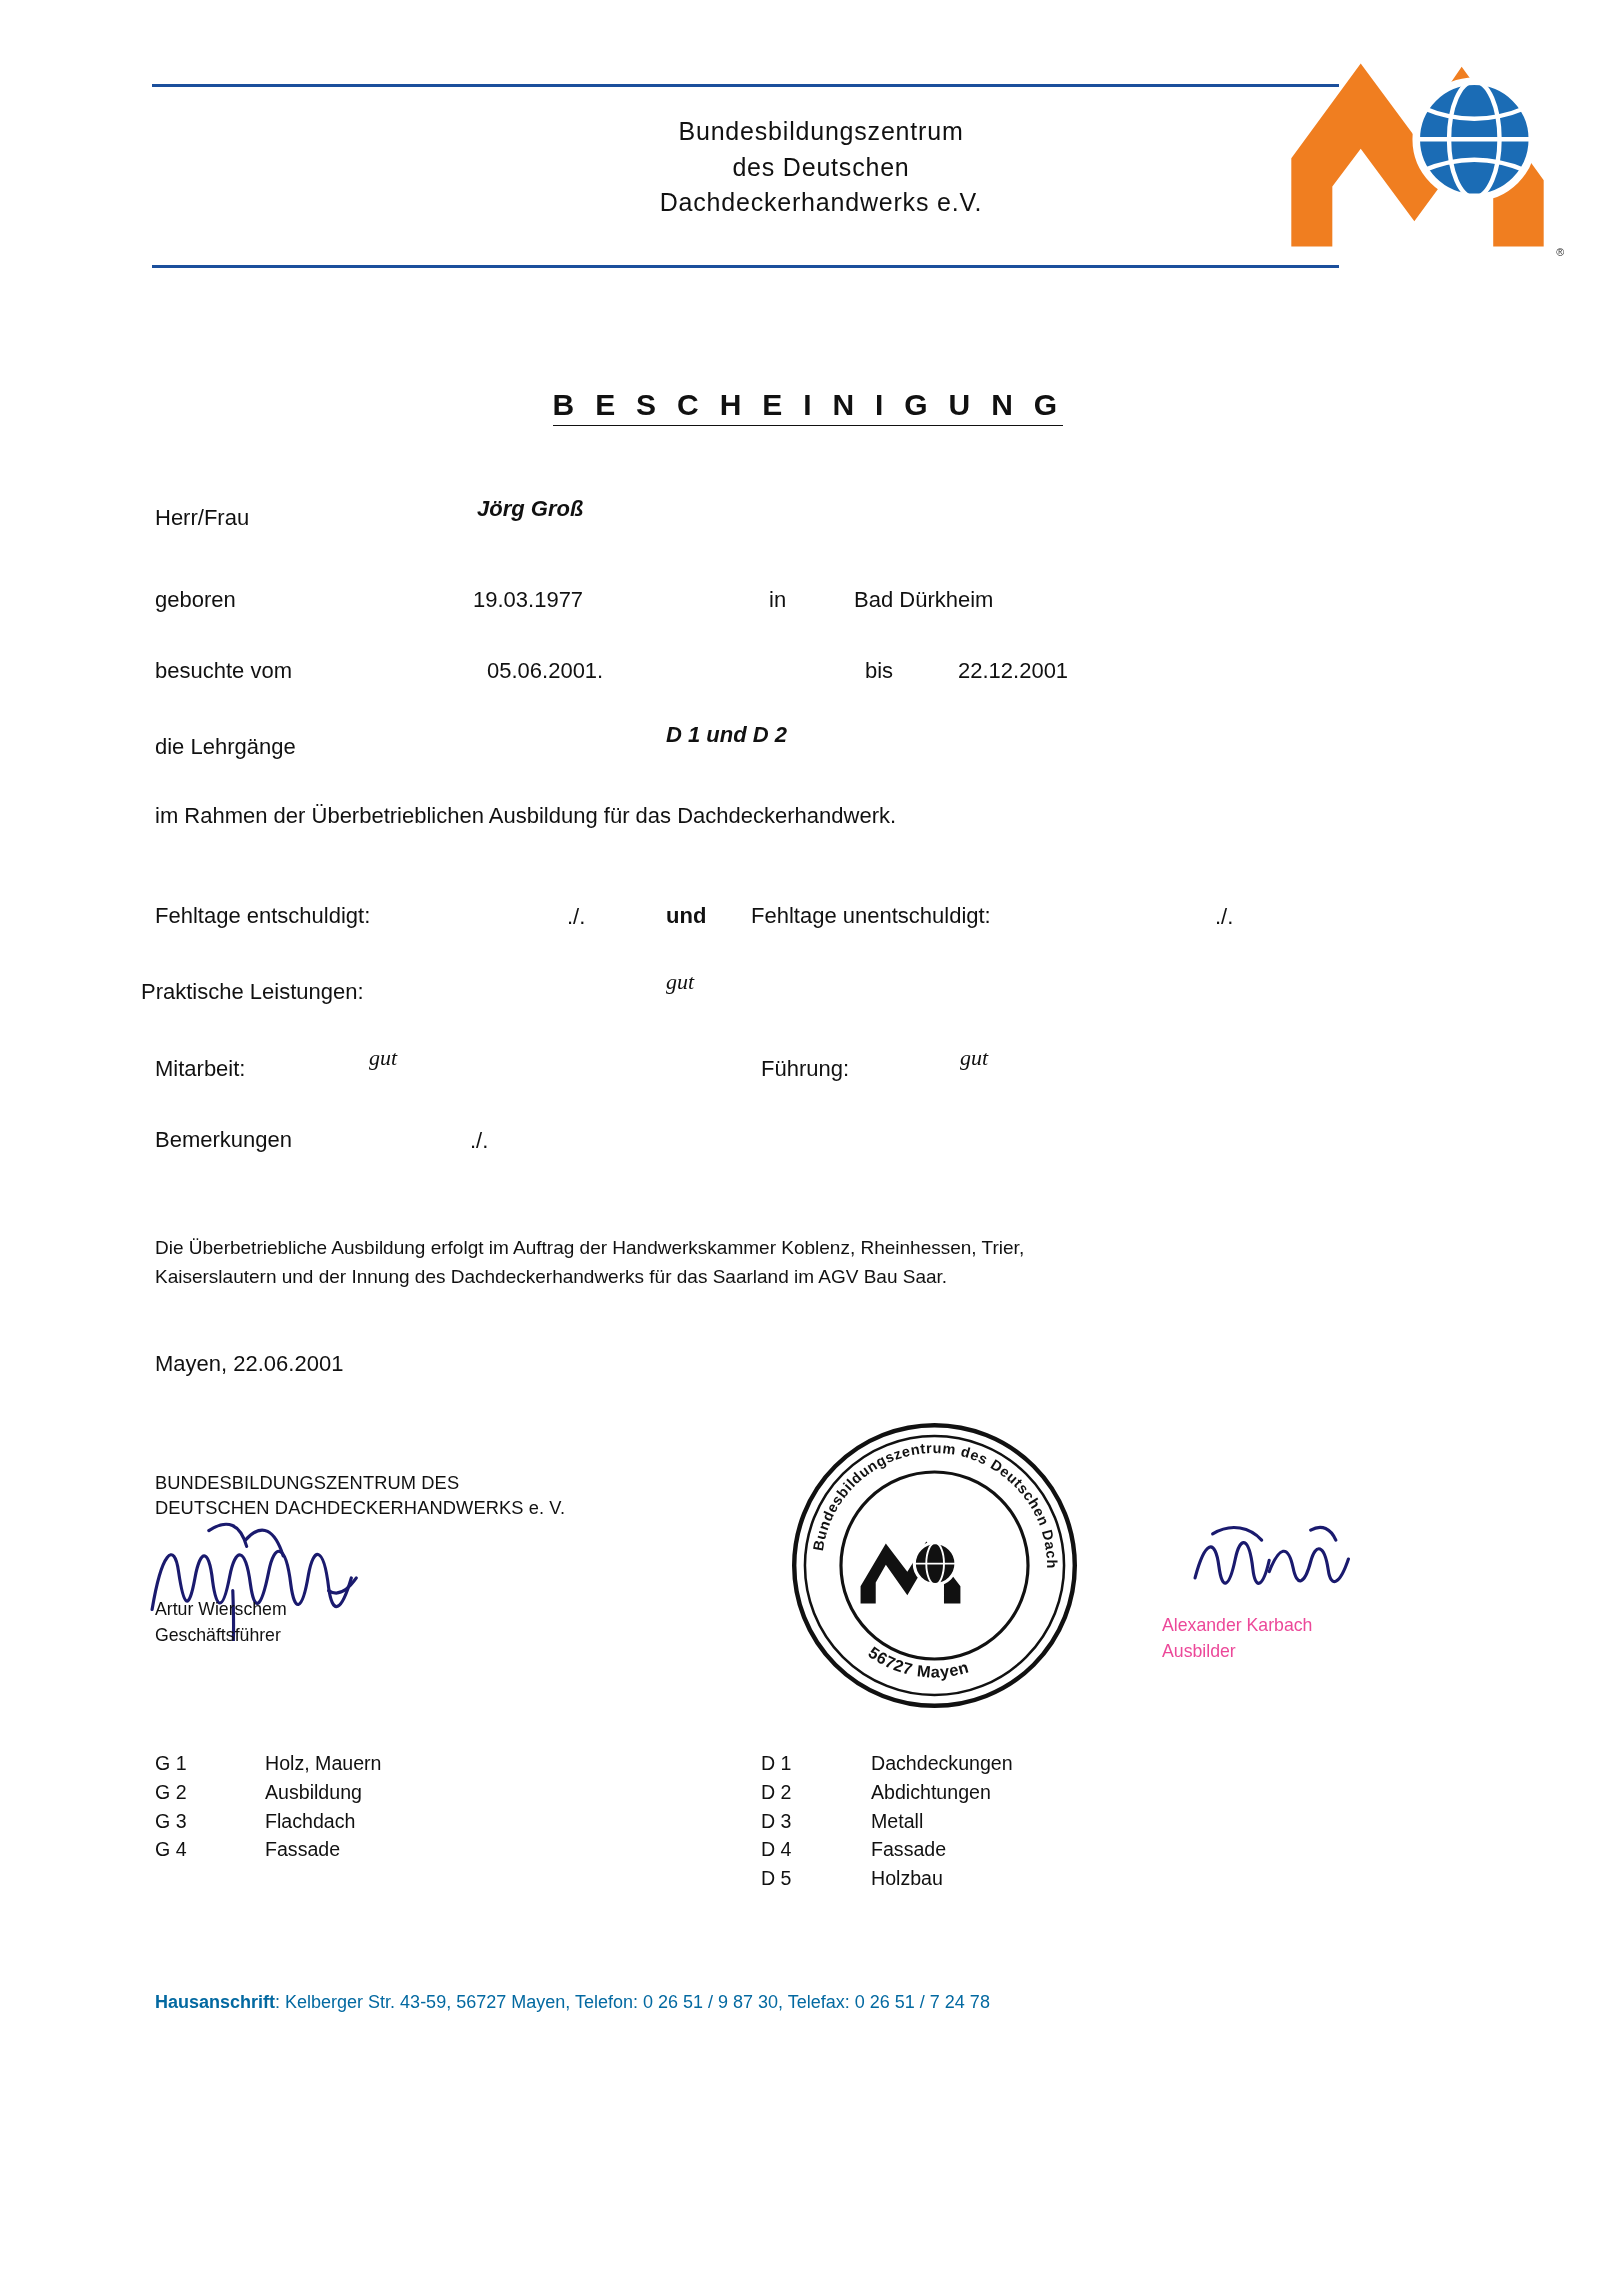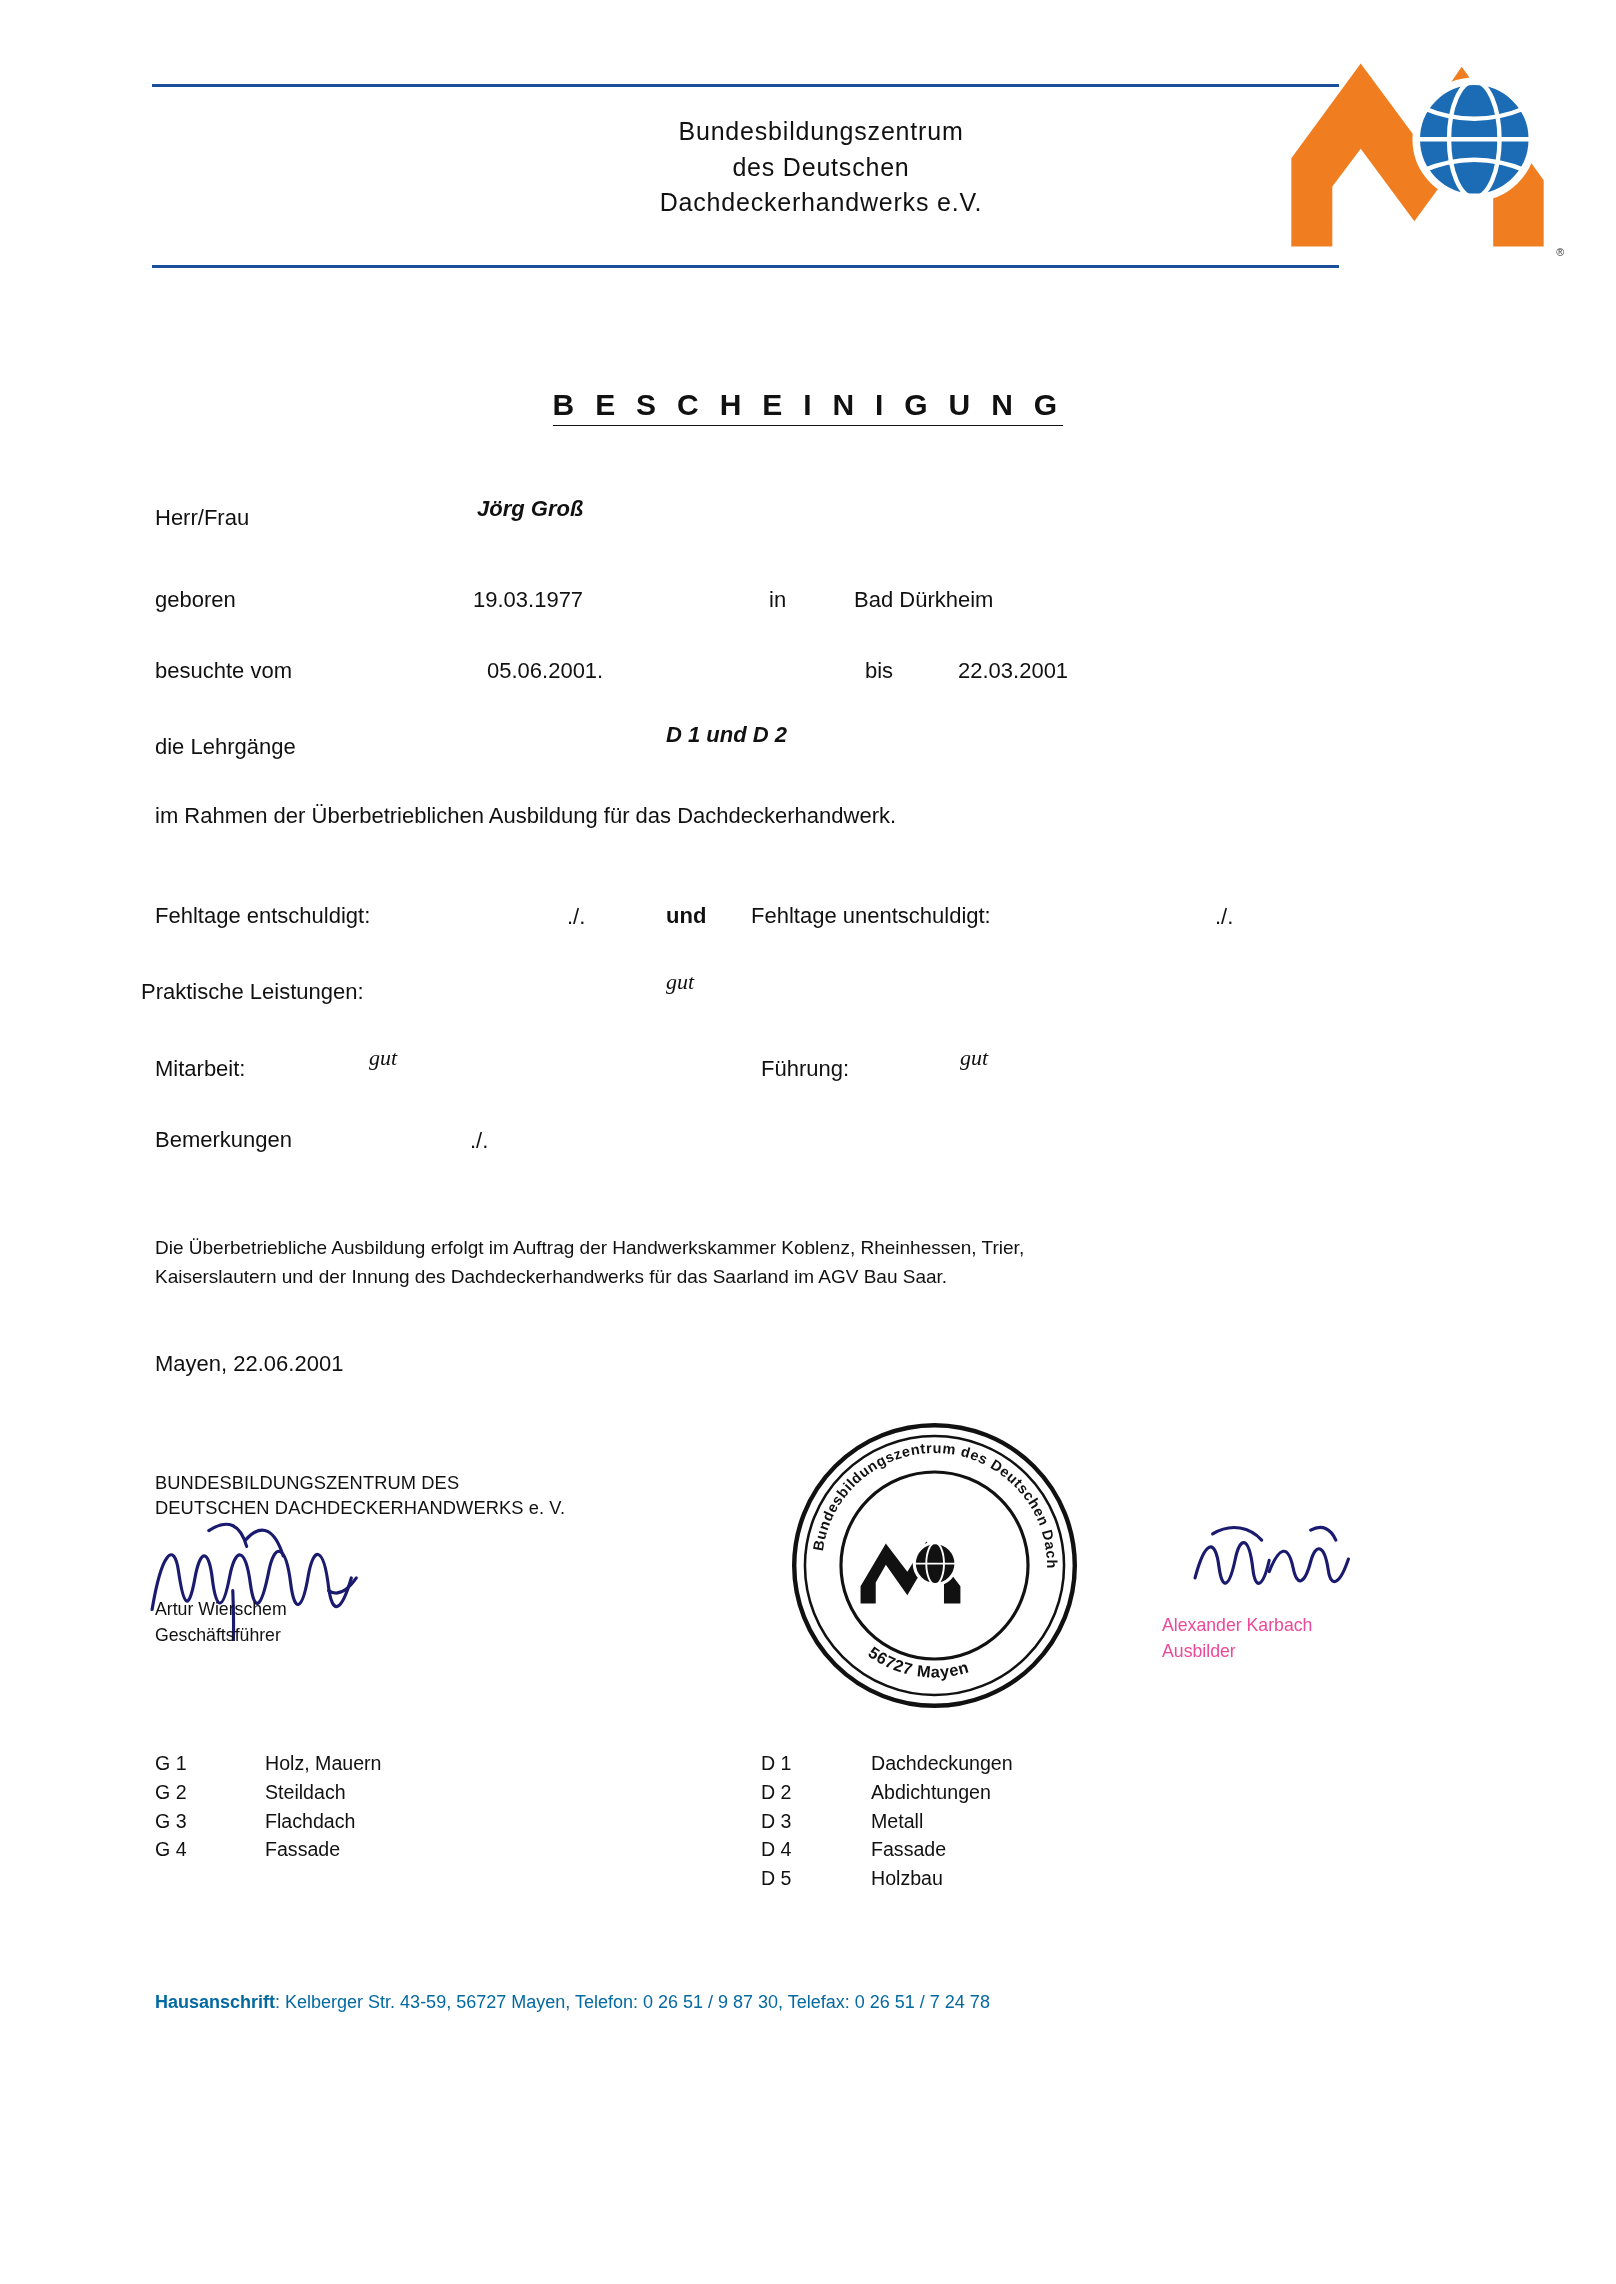--- a/index.html
+++ b/index.html
@@ -235,21 +235,21 @@
   <div class="c val-bold-it" style="left:477px; top:496px;">Jörg Groß</div>
 
   <div class="c lbl" style="left:155px; top:587px;">geboren</div>
   <div class="c val-plain" style="left:473px; top:587px;">19.03.1977</div>
   <div class="c lbl" style="left:769px; top:587px;">in</div>
   <div class="c val-plain" style="left:854px; top:587px;">Bad Dürkheim</div>
 
   <div class="c lbl" style="left:155px; top:658px;">besuchte vom</div>
   <div class="c val-plain" style="left:487px; top:658px;">05.06.2001.</div>
   <div class="c lbl" style="left:865px; top:658px;">bis</div>
-  <div class="c val-plain" style="left:958px; top:658px;">22.03.2001</div>
+  <div class="c val-plain" style="left:958px; top:658px;">22.12.2001</div>
 
   <div class="c lbl" style="left:155px; top:734px;">die Lehrgänge</div>
   <div class="c val-bold-it" style="left:666px; top:722px;">D 1 und D 2</div>
 
   <div class="c lbl" style="left:155px; top:803px;">im Rahmen der Überbetrieblichen Ausbildung für das Dachdeckerhandwerk.</div>
 
   <div class="c lbl" style="left:155px; top:903px;">Fehltage entschuldigt:</div>
   <div class="c val-plain" style="left:567px; top:904px;">./.</div>
   <div class="c lbl bold" style="left:666px; top:903px;">und</div>
   <div class="c lbl" style="left:751px; top:903px;">Fehltage unentschuldigt:</div>
@@ -332,21 +332,21 @@
     </svg>
   </div>
 
   <div class="key left">
     <div class="krow">
       <span class="kcode">G 1</span>
       <span class="kname">Holz, Mauern</span>
     </div>
     <div class="krow">
       <span class="kcode">G 2</span>
-      <span class="kname">Steildach</span>
+      <span class="kname">Ausbildung</span>
     </div>
     <div class="krow">
       <span class="kcode">G 3</span>
       <span class="kname">Flachdach</span>
     </div>
     <div class="krow">
       <span class="kcode">G 4</span>
       <span class="kname">Fassade</span>
     </div>
   </div>

